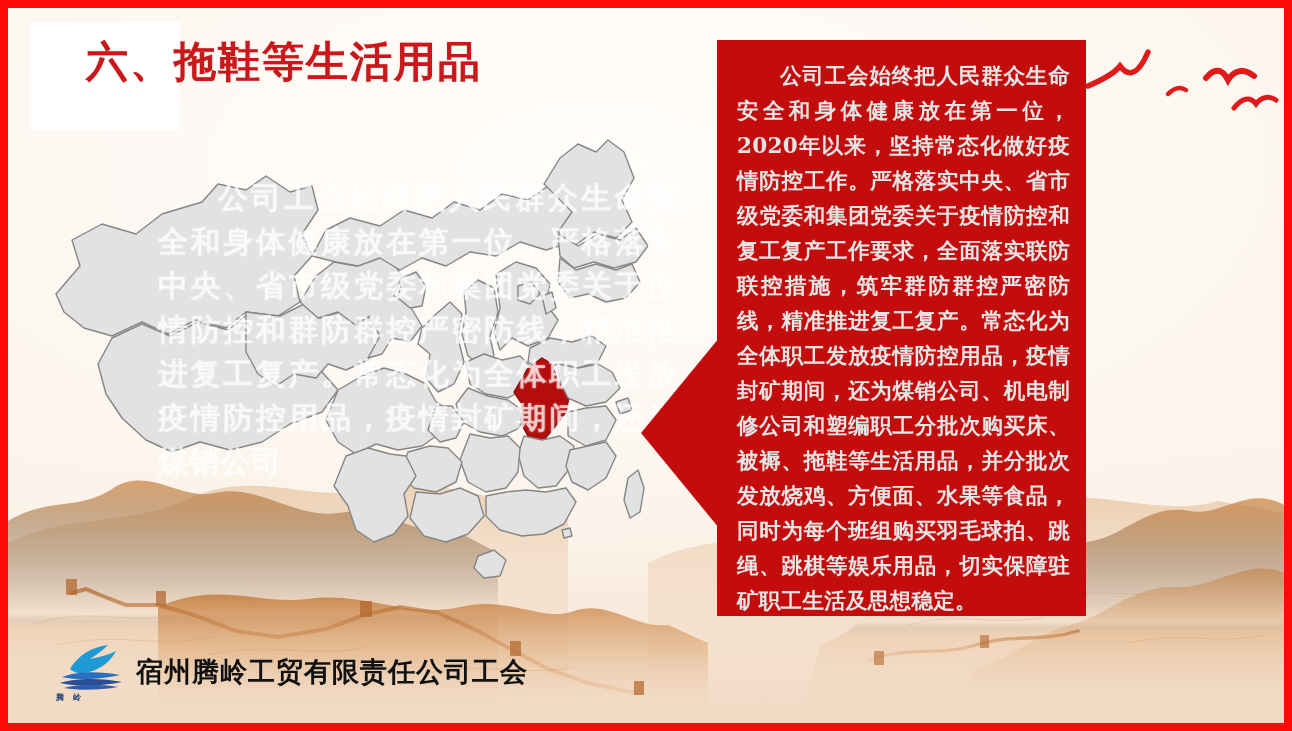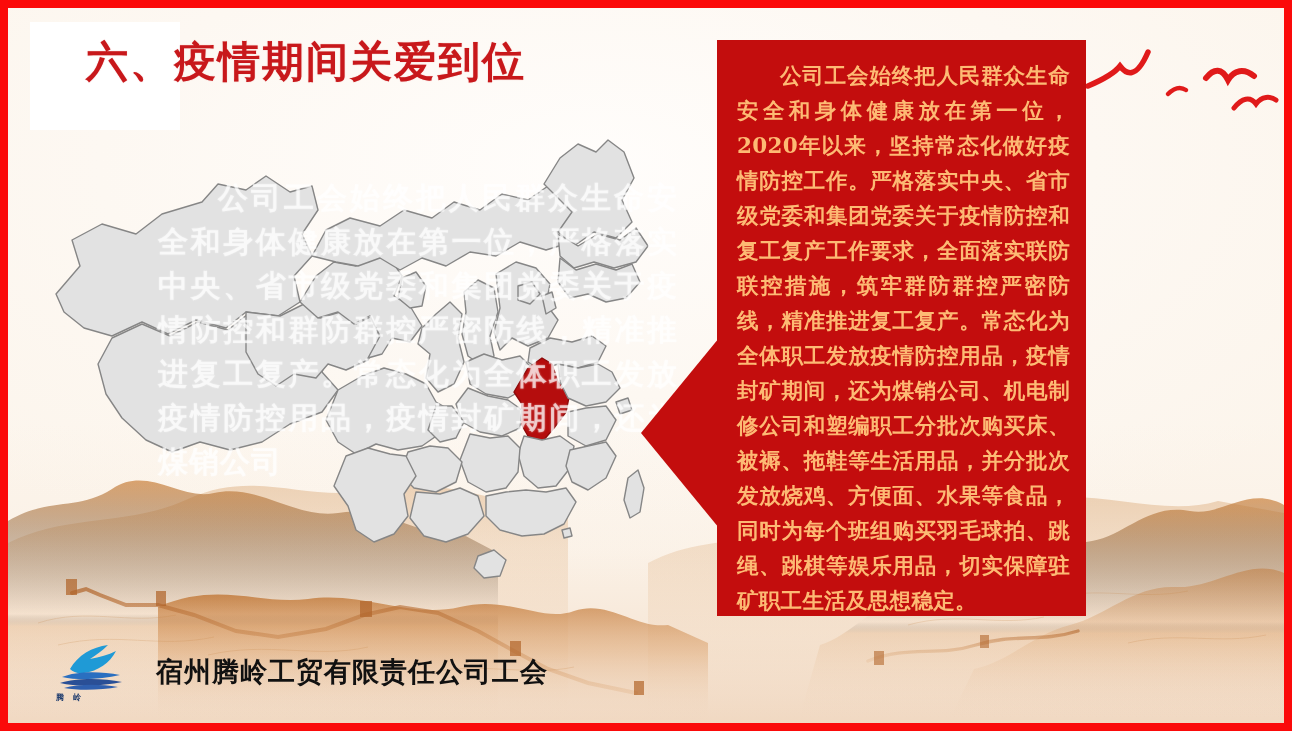--- a/index.html
+++ b/index.html
@@ -50,35 +50,35 @@
   
   .callout{
     position:absolute;left:709px;top:32px;width:369px;height:576px;
     background:#c30d0d;
   }
   .callout-arrow{
     position:absolute;left:633px;top:330px;width:78px;height:190px;
   }
   .callout-body{
     position:absolute;left:20px;top:18px;right:16px;
-    color:#fdba74;font-size:21.5px;line-height:35px;font-weight:bold;
+    color:#e5e5e5;font-size:21.5px;line-height:35px;font-weight:bold;
     text-align:justify;text-indent:2em;letter-spacing:.3px;
     font-family:"DejaVu Serif","Liberation Serif",serif;
   }
   
   .birds{position:absolute;left:1078px;top:22px;width:200px;height:105px;}
   
   .footer{position:absolute;left:48px;bottom:22px;display:flex;align-items:center;}
   .logo{width:72px;height:58px;position:relative;flex:none;}
   .logo-cap{
     position:absolute;left:0;bottom:-2px;width:100%;text-align:left;
     font-size:8px;font-weight:bold;color:#1f3c6e;letter-spacing:9px;
   }
   .org-name{
-    margin-left:28px;font-size:27px;font-weight:bold;color:#111;
+    margin-left:8px;font-size:27px;font-weight:bold;color:#111;
     letter-spacing:1px;white-space:nowrap;
   }
 </style>
 </head>
 <body>
 
 <div id="slide">
   <div id="canvas">
 
     <div class="landscape">
@@ -249,21 +249,21 @@
           <path d="M578,372 L588,364 L594,382 L590,406 L580,412 L574,394 Z"></path>
 
           <path d="M512,424 L520,422 L522,430 L514,432 Z"></path>
         </g>
       </svg>
     </div>
 
     <div class="ghost-text">公司工会始终把人民群众生命安全和身体健康放在第一位，严格落实中央、省市级党委和集团党委关于疫情防控和群防群控严密防线，精准推进复工复产。常态化为全体职工发放疫情防控用品，疫情封矿期间，还为煤销公司</div>
 
     <div class="title-plate"></div>
-    <div class="page-title">六、疫情期间关爱到位</div>
+    <div class="page-title">六、拖鞋等生活用品</div>
 
     <div class="birds">
       <svg viewBox="0 0 200 105">
         <g fill="none" stroke="#e01a1a" stroke-linecap="round">
           <path d="M2,56 C16,50 28,44 34,36 C40,44 50,50 62,22" stroke-width="5.5"></path>
           <path d="M82,64 C88,58 94,56 100,60" stroke-width="4.5"></path>
           <path d="M120,48 C128,38 136,38 142,50 C148,40 158,38 168,46" stroke-width="6"></path>
           <path d="M148,78 C156,68 164,66 170,74 C176,66 184,66 190,70" stroke-width="5"></path>
         </g>
       </svg>

